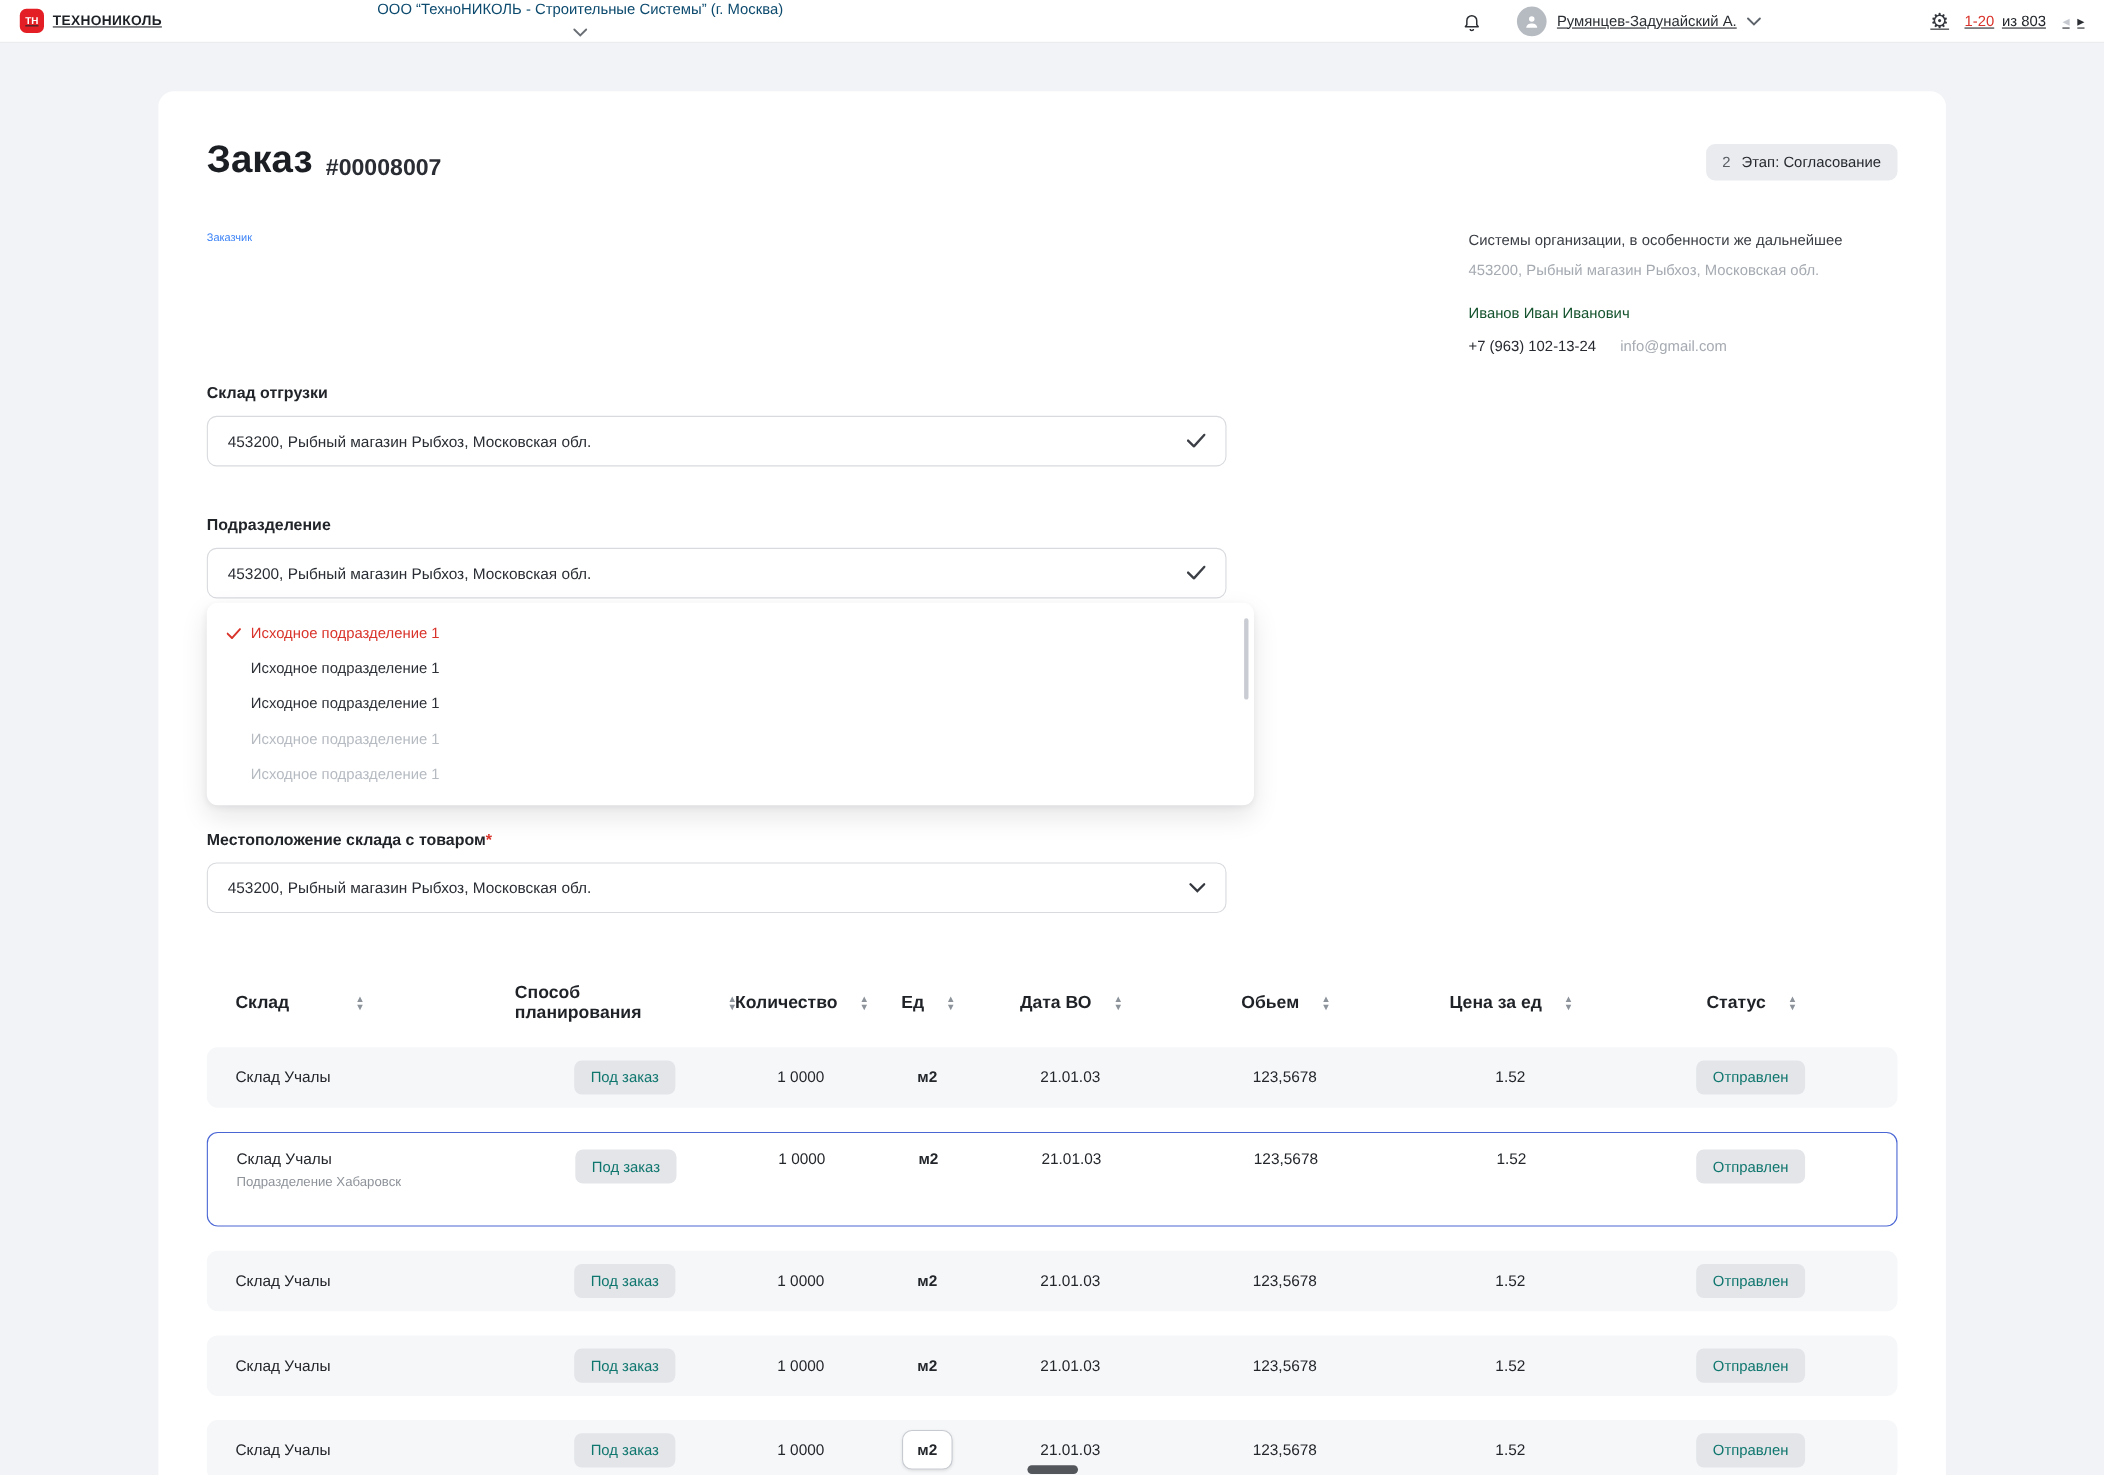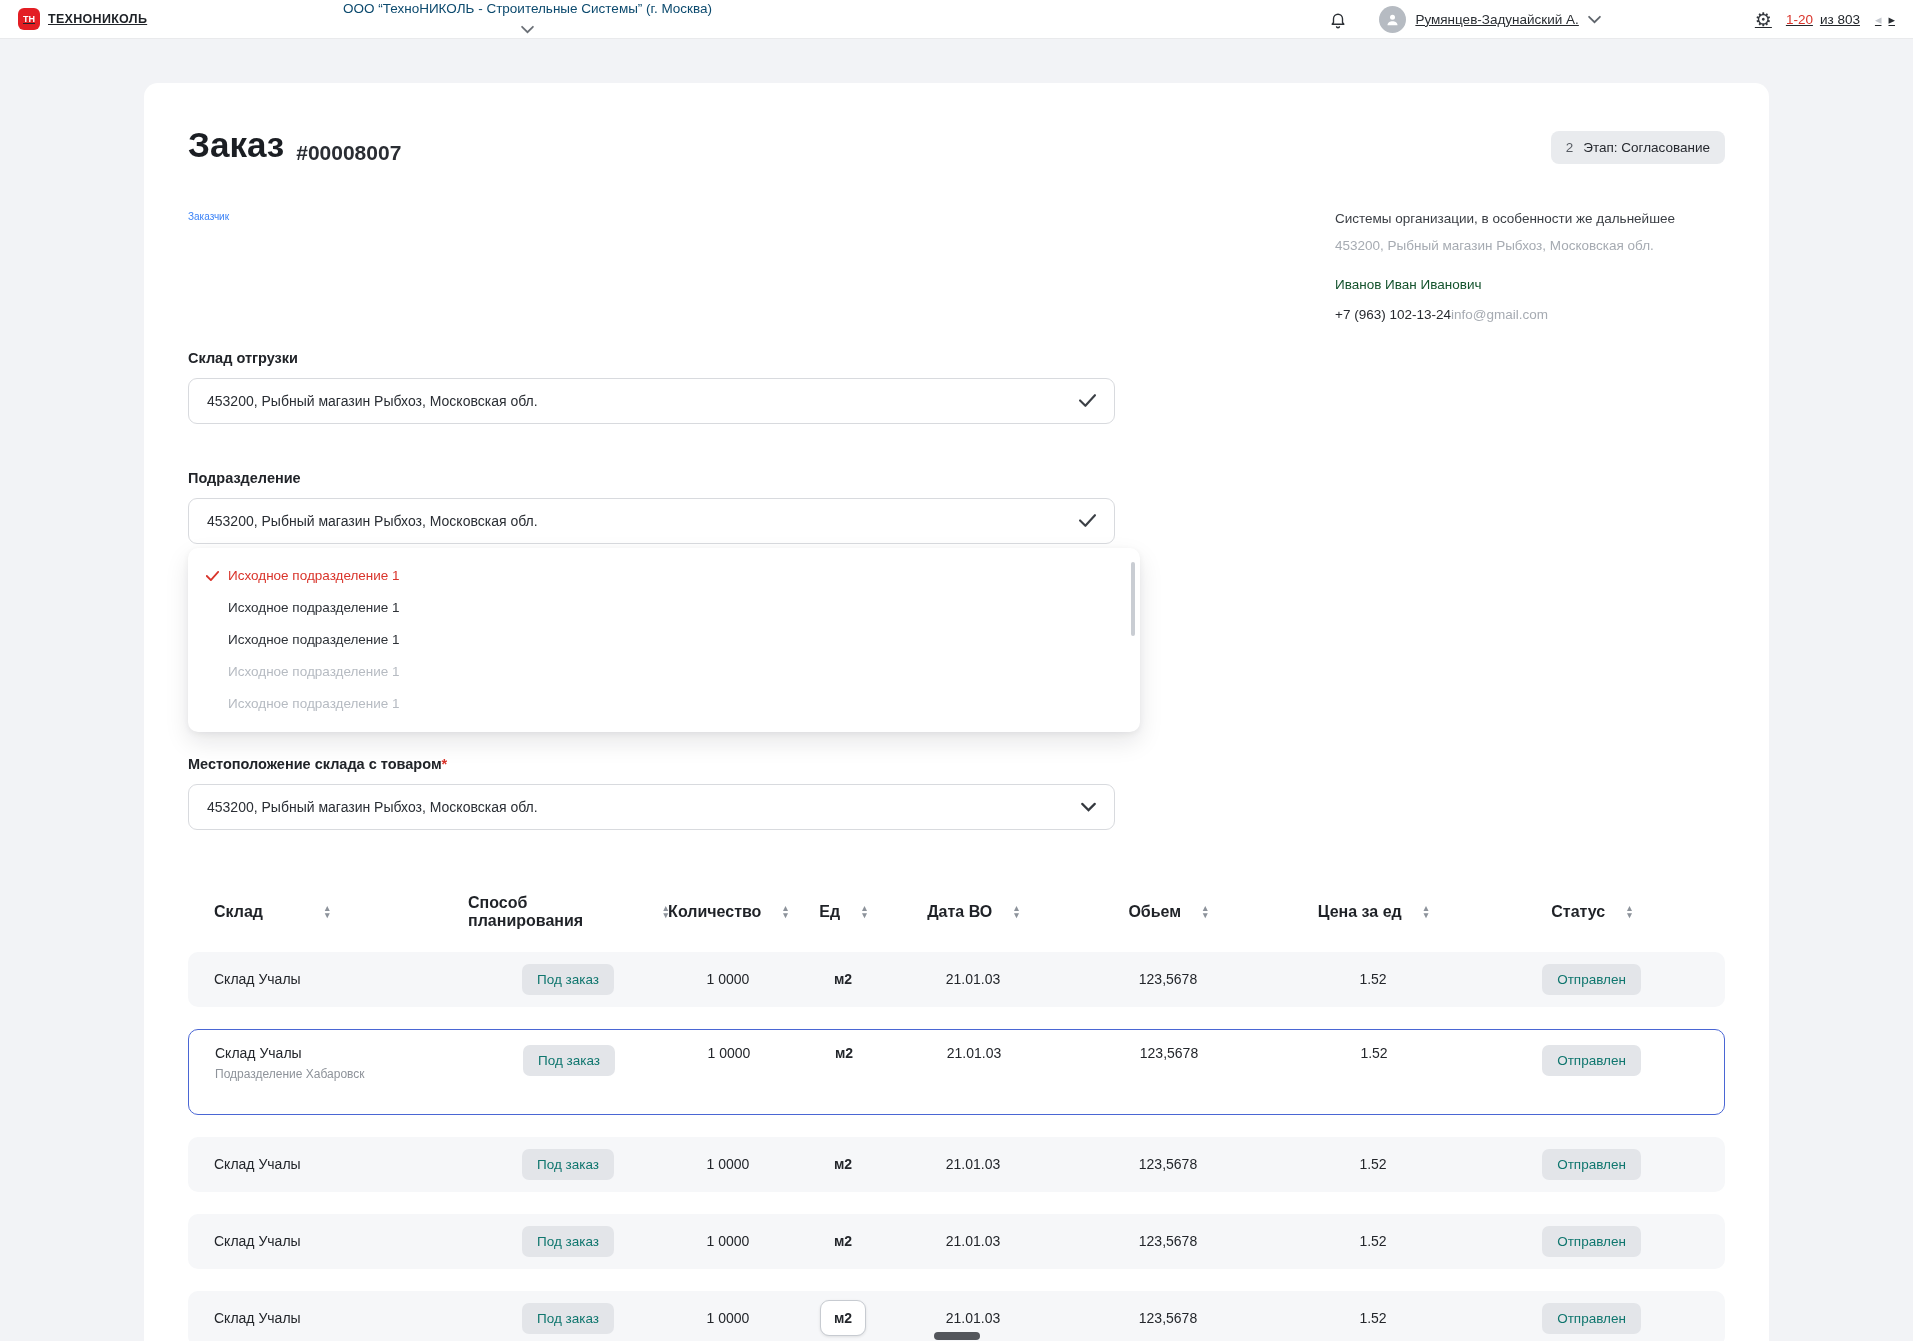--- a/index.html
+++ b/index.html
@@ -38,21 +38,21 @@
   .stage-badge{background:#e9ebee;border-radius:8px;padding:9px 15px;font-size:13.5px;display:flex;gap:10px;margin-top:6px;}
   .stage-step{color:#585d64;}
   .stage-label{color:#26292f;}
 
   .info-row{display:flex;justify-content:space-between;margin-top:46px;}
   .customer-label{font-size:10px;font-weight:400;color:#3b82f6;}
   .org-info{width:390px;font-size:13.5px;line-height:1.25;}
   .org-line1{color:#3a3e44;}
   .org-line2{color:#a6abb2;margin-top:10px;}
   .contact-name{color:#14532d;margin-top:22px;}
-  .contact-row{margin-top:13px;display:flex;align-items:baseline;}
+  .contact-row{margin-top:13px;display:flex;gap:22px;align-items:baseline;}
   .phone{color:#26292f;}
   .email{color:#a6abb2;}
 
   
   .field{margin-top:46px;width:927px;}
   .field.first{margin-top:26px;}
   .field.tight{margin-top:24px;}
   .field-label{display:block;font-size:14.5px;font-weight:700;color:#212429;margin-bottom:12px;}
   .req{color:#d9342b;}
   .input{height:46px;border:1px solid #d8dade;border-radius:9px;display:flex;align-items:center;

